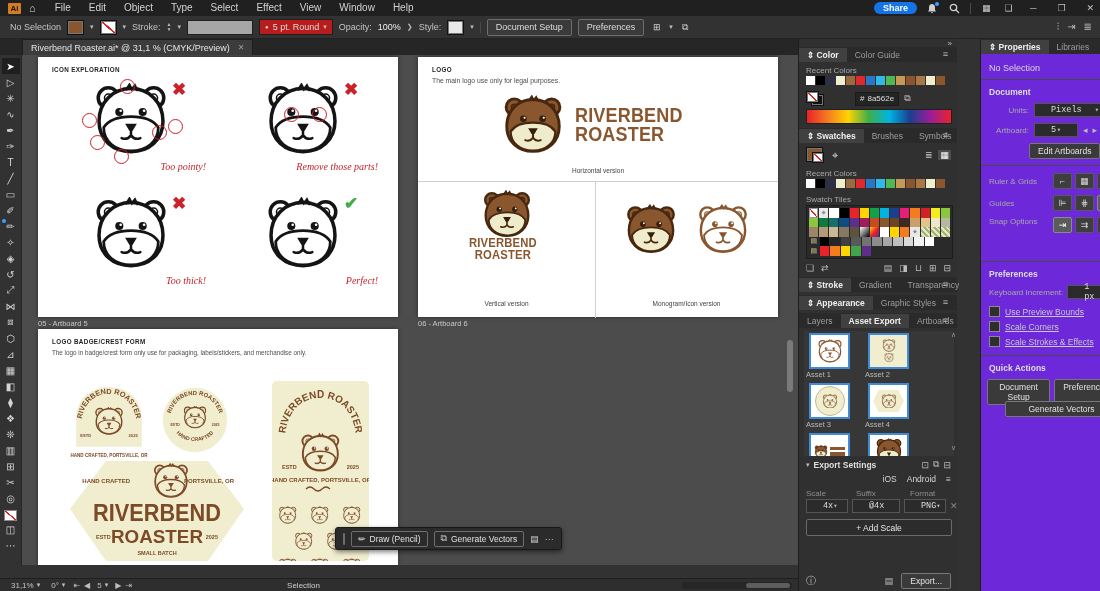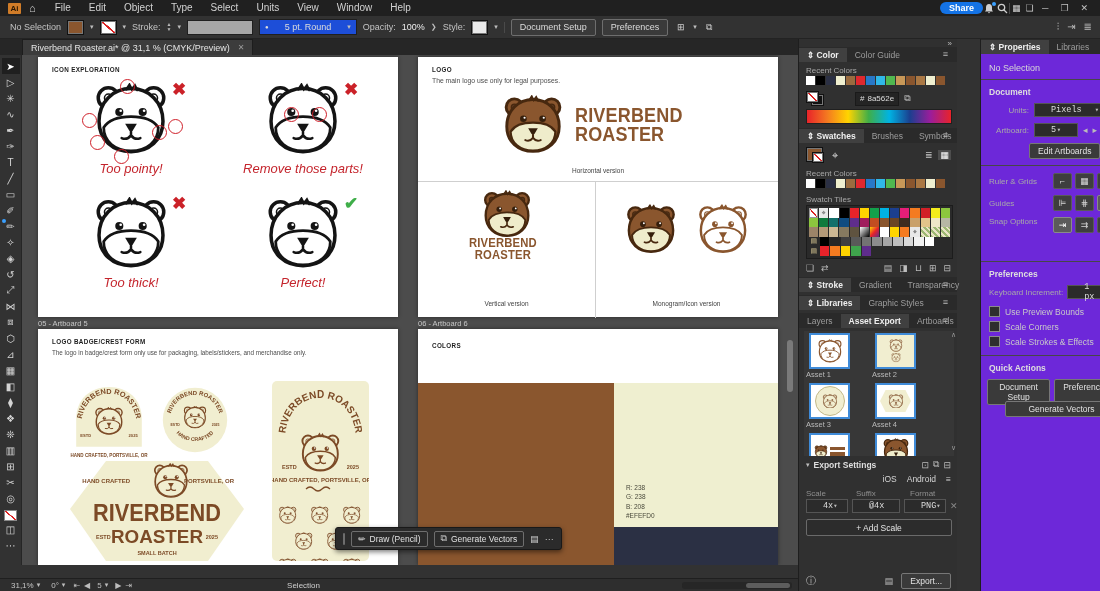--- a/index.html
+++ b/index.html
@@ -7,36 +7,36 @@
        font-family:"Liberation Sans",sans-serif;color:#cccccc;font-size:9px;
        -webkit-font-smoothing:antialiased;}
   .abs{position:absolute;}
   
   .menubar{left:0;top:0;width:1100px;height:16px;background:#202020;display:flex;align-items:center;border-bottom:1px solid #141414;justify-content:flex-end;}
   .ai-logo{width:13px;height:11px;background:#d07c28;color:#2a1703;font-weight:bold;font-size:8px;
            display:flex;align-items:center;justify-content:center;margin:0 6px 0 8px;border-radius:1px;}
   .home-ic{color:#c8c8c8;font-size:11px;margin:0 10px 0 2px;}
   #menus{display:flex;height:100%;align-items:center;}
   .menu-item{padding:0 9px;font-size:10px;color:#d2d2d2;line-height:16px;cursor:default;}
-  .mb-right{margin-left:auto;display:flex;align-items:center;padding-right:6px;}
+  .mb-right{margin-left:auto;display:flex;align-items:center;gap:9px;}
   .share-btn{background:#1473e6;color:#fff;font-size:9px;border-radius:8px;padding:1px 9px;font-weight:bold;}
   .mb-ic{width:13px;height:13px;display:flex;align-items:center;justify-content:center;color:#cfcfcf;position:relative;}
   .bell-dot{position:absolute;right:0;top:0;width:4px;height:4px;border-radius:50%;background:#3aa0ff;}
   .win-ctl{color:#c2c2c2;font-size:9px;padding:0 6px;}
   .vsep{width:1px;height:11px;background:#4a4a4a;}
   
   .controlbar{left:0;top:16px;width:1100px;height:23px;background:#323232;border-bottom:1px solid #232323;
               display:flex;align-items:center;gap:6px;padding-left:10px;box-sizing:border-box;font-size:9px;}
   .chip{width:15px;height:13px;border:1px solid #111;box-shadow:inset 0 0 0 1px #777;}
   .chip-none{background:linear-gradient(to top right,#fff 45%,#d22 46%,#d22 54%,#fff 55%);}
   .caret{color:#bdbdbd;font-size:7px;}
   .ctl-label{color:#c3c3c3;}
   .stepper{display:flex;flex-direction:column;font-size:5px;color:#bbb;line-height:5px;}
   .ctl-input{background:#a6a6a6;width:64px;height:13px;border:1px solid #1f1f1f;}
-  .ctl-select{background:#1d4ed8;border:1px solid #1f1f1f;height:14px;display:flex;align-items:center;gap:16px;padding:0 5px;color:#ddd;}
+  .ctl-select{background:#b91c1c;border:1px solid #1f1f1f;height:14px;display:flex;align-items:center;gap:4px;padding:0 5px;color:#ddd;}
   .ctl-btn{border:1px solid #6e6e6e;border-radius:2px;height:15px;display:flex;align-items:center;padding:0 8px;color:#ddd;background:#3a3a3a;}
   .cb-right{margin-left:auto;display:flex;gap:8px;padding-right:8px;color:#bbb;font-size:10px;}
   
   .tabbar{left:0;top:39px;width:798px;height:16px;background:#262626;display:flex;align-items:flex-end;}
   .doctab{margin-left:22px;background:#3c3c3c;height:15px;display:flex;align-items:center;gap:8px;padding:0 8px;
           font-size:9px;color:#e4e4e4;border:1px solid #1d1d1d;border-bottom:none;}
   .doctab .x{color:#9b9b9b;font-size:8px;}
   
   .toolbar{left:0;top:55px;width:22px;height:510px;background:#323232;border-right:1px solid #262626;
            display:flex;flex-direction:column;align-items:center;padding-top:3px;box-sizing:border-box;}
@@ -49,22 +49,22 @@
   .artboard{position:absolute;background:#fff;box-shadow:0 0 4px rgba(0,0,0,.45);color:#1c1c1c;}
   .ab-label{position:absolute;color:#c7c7c7;font-size:7.5px;}
   .cond{font-weight:bold;letter-spacing:.4px;transform:scaleX(.84);transform-origin:left;white-space:nowrap;}
   .ab-sub{color:#4c4c4c;font-size:6.8px;white-space:nowrap;}
   
   .icell{position:absolute;width:150px;height:106px;}
   .icell svg.bigbear{position:absolute;left:36px;top:0;width:78px;height:72px;}
   .mark{position:absolute;left:116px;top:-4px;font-size:17px;font-weight:bold;}
   .mark[data-mark="x"]{color:#cb2128;}
   .mark[data-mark="check"]{color:#3fae49;}
-  .note{position:absolute;top:78px;left:0;width:100%;text-align:center;font-family:Liberation Sans, sans-serif;
-        font-style:italic;color:#c4242c;font-size:13px;}
+  .note{position:absolute;top:78px;left:0;width:100%;text-align:right;font-family:Liberation Serif, serif;
+        font-style:italic;color:#c4242c;font-size:10px;}
   .redcirc{position:absolute;border:1.5px solid #d0202a;border-radius:50%;width:13px;height:13px;}
   
   .logotype{font-weight:bold;color:#8a562e;line-height:.92;letter-spacing:.2px;transform:scaleX(.9);transform-origin:left;}
   .capt{position:absolute;width:100%;text-align:center;font-size:6.5px;color:#3f3f3f;}
   .lgrid{position:absolute;left:0;top:124px;width:360px;height:136px;border-top:1px solid #cfcfcf;}
   .lcell-v{position:absolute;left:0;top:0;width:177px;height:136px;border-right:1px solid #cfcfcf;}
   .lcell-m{position:absolute;left:177px;top:0;width:183px;height:136px;}
   
   .cblock{position:absolute;}
   .rgbtxt{position:absolute;font-size:6.5px;color:#4a4a3c;line-height:1.45;}
@@ -126,21 +126,21 @@
   .exp-btn{border:1px solid #777;border-radius:2px;color:#e2e2e2;font-size:8.5px;padding:2px 8px;background:#3a3a3a;}
   .wide-btn{border:1px solid #6a6a6a;border-radius:2px;background:#2c2c2c;color:#e6e6e6;font-size:8.5px;
             display:flex;align-items:center;justify-content:center;height:15px;}
   .dd{background:#2b2b2b;border:1px solid #555;height:14px;display:flex;align-items:center;justify-content:space-between;
       padding:0 16px;color:#ddd;font-size:8.5px;box-sizing:border-box;font-family:Liberation Mono, monospace;}
   .p-ic{width:17px;height:14px;border:1px solid #5a5a5a;border-radius:2px;display:flex;align-items:center;justify-content:center;
         color:#d6d6d6;font-size:9px;background:#3e3e3e;}
   .p-ic.on{background:#5b5b5b;border-color:#8a8a8a;color:#fff;}
   .cbrow{display:flex;align-items:center;gap:5px;height:13px;}
   .cb{width:9px;height:9px;border:1px solid #8a8a8a;background:#2e2e2e;}
-  .cblabel{color:#c9c9c9;font-size:8.5px;}
+  .cblabel{color:#c9c9c9;font-size:8.5px;text-decoration:underline;}
   .hdr9{color:#dedede;font-size:8.5px;font-weight:bold;}
   .divline{border-top:1px solid #474747;}
 </style>
 </head>
 <body>
 
 <svg width="0" height="0" style="position:absolute">
   <symbol id="bearface" viewBox="0 0 100 92">
     <circle cx="21" cy="19" r="13" fill="var(--fur)" stroke="var(--ln)" stroke-width="4.5"></circle>
     <circle cx="79" cy="19" r="13" fill="var(--fur)" stroke="var(--ln)" stroke-width="4.5"></circle>
@@ -162,21 +162,21 @@
 
   <div class="abs menubar">
     <div class="ai-logo">Ai</div>
     <div class="home-ic">⌂</div>
     <div id="menus">
         <div class="menu-item">File</div>
         <div class="menu-item">Edit</div>
         <div class="menu-item">Object</div>
         <div class="menu-item">Type</div>
         <div class="menu-item">Select</div>
-        <div class="menu-item">Units</div>
+        <div class="menu-item">Effect</div>
         <div class="menu-item">View</div>
         <div class="menu-item">Window</div>
         <div class="menu-item">Help</div>
       </div>
     <div class="mb-right">
       <div class="share-btn">Share</div>
       <div class="mb-ic">
         <svg width="10" height="11" viewBox="0 0 10 11">
             <path d="M5 1 C3 1 2 2.5 2 4.5 L2 7 L1 8.5 L9 8.5 L8 7 L8 4.5 C8 2.5 7 1 5 1 Z M4 9.2 a1 1 0 0 0 2 0" fill="#cfcfcf"></path>
           </svg>
@@ -447,33 +447,20 @@
         <text x="64" y="26" font-size="6" text-anchor="end">HAND CRAFTED</text>
         <text x="118" y="26" font-size="6">PORTSVILLE, OR</text>
         <text x="91" y="64" font-size="24" text-anchor="middle" textLength="128" lengthAdjust="spacingAndGlyphs">RIVERBEND</text>
         <text x="91" y="86" font-size="18" text-anchor="middle" textLength="92" lengthAdjust="spacingAndGlyphs">ROASTER</text>
         <text x="30" y="82" font-size="5.5">ESTD</text>
         <text x="152" y="82" font-size="5.5" text-anchor="end">2025</text>
         <text x="91" y="98" font-size="5.5" text-anchor="middle">SMALL BATCH</text>
       </svg>
     </div>
 
-    <div class="artboard" style="left:396px;top:274px;width:360px;height:236px">
-      <div class="cond" style="position:absolute;left:14px;top:12px;font-size:7.5px">COLORS</div>
-      <div class="cblock" style="left:0;top:54px;width:196px;height:182px;background:#8a562e"></div>
-      <div class="cblock" style="left:196px;top:54px;width:164px;height:144px;background:#efefd0">
-        <div class="rgbtxt" style="left:12px;top:100px">
-          <div>R: 238</div>
-          <div>G: 238</div>
-          <div>B: 208</div>
-          <div>#EFEFD0</div>
-        </div>
-      </div>
-      <div class="cblock" style="left:196px;top:198px;width:164px;height:38px;background:#2b3044"></div>
-    </div>
 
     <div style="position:absolute;right:5px;top:285px;width:6px;height:52px;background:#7a7a7a;border-radius:3px"></div>
 
     <div class="taskbar">
       <span class="tk-grip"></span>
       <span class="tk-btn">
           <span class="tk-ic">✏</span>
           <span>Draw (Pencil)</span>
         </span>
       <span class="tk-btn">
@@ -663,32 +650,32 @@
       <span>⊟</span>
     </div>
 
     <div class="d ptabs" style="top:238px">
         <div class="ptab ptab-active">⇕ Stroke</div>
         <div class="ptab">Gradient</div>
         <div class="ptab">Transparency</div>
       </div>
     <div class="d pmenu" style="right:4px;top:240px">≡</div>
     <div class="d ptabs" style="top:256px">
-        <div class="ptab ptab-active">⇕ Libraries</div>
+        <div class="ptab ptab-active">⇕ Appearance</div>
         <div class="ptab">Graphic Styles</div>
       </div>
     <div class="d pmenu" style="right:4px;top:258px">≡</div>
     <div class="d ptabs" style="top:274px">
         <div class="ptab">Layers</div>
         <div class="ptab ptab-active">Asset Export</div>
         <div class="ptab">Artboards</div>
       </div>
     <div class="d pmenu" style="right:4px;top:276px">≡</div>
 
-    <div class="d" id="assets" style="left:5px;top:292px;width:146px;height:121px;overflow:hidden;display:flex;flex-wrap:wrap;gap:4px 19px;background:#373737;padding:2px">
+    <div class="d" id="assets" style="left:5px;top:292px;width:146px;height:121px;overflow:hidden;display:flex;flex-wrap:wrap;gap:4px 12px;background:#373737;padding:2px">
         <div class="asset">
           <div class="thumb">
             <svg class="bear-brown" viewBox="0 0 100 92" style="width:26px">
               <use href="#bearface"></use>
             </svg>
           </div>
           <div class="alabel">Asset 1</div>
         </div>
         <div class="asset">
           <div class="thumb">

